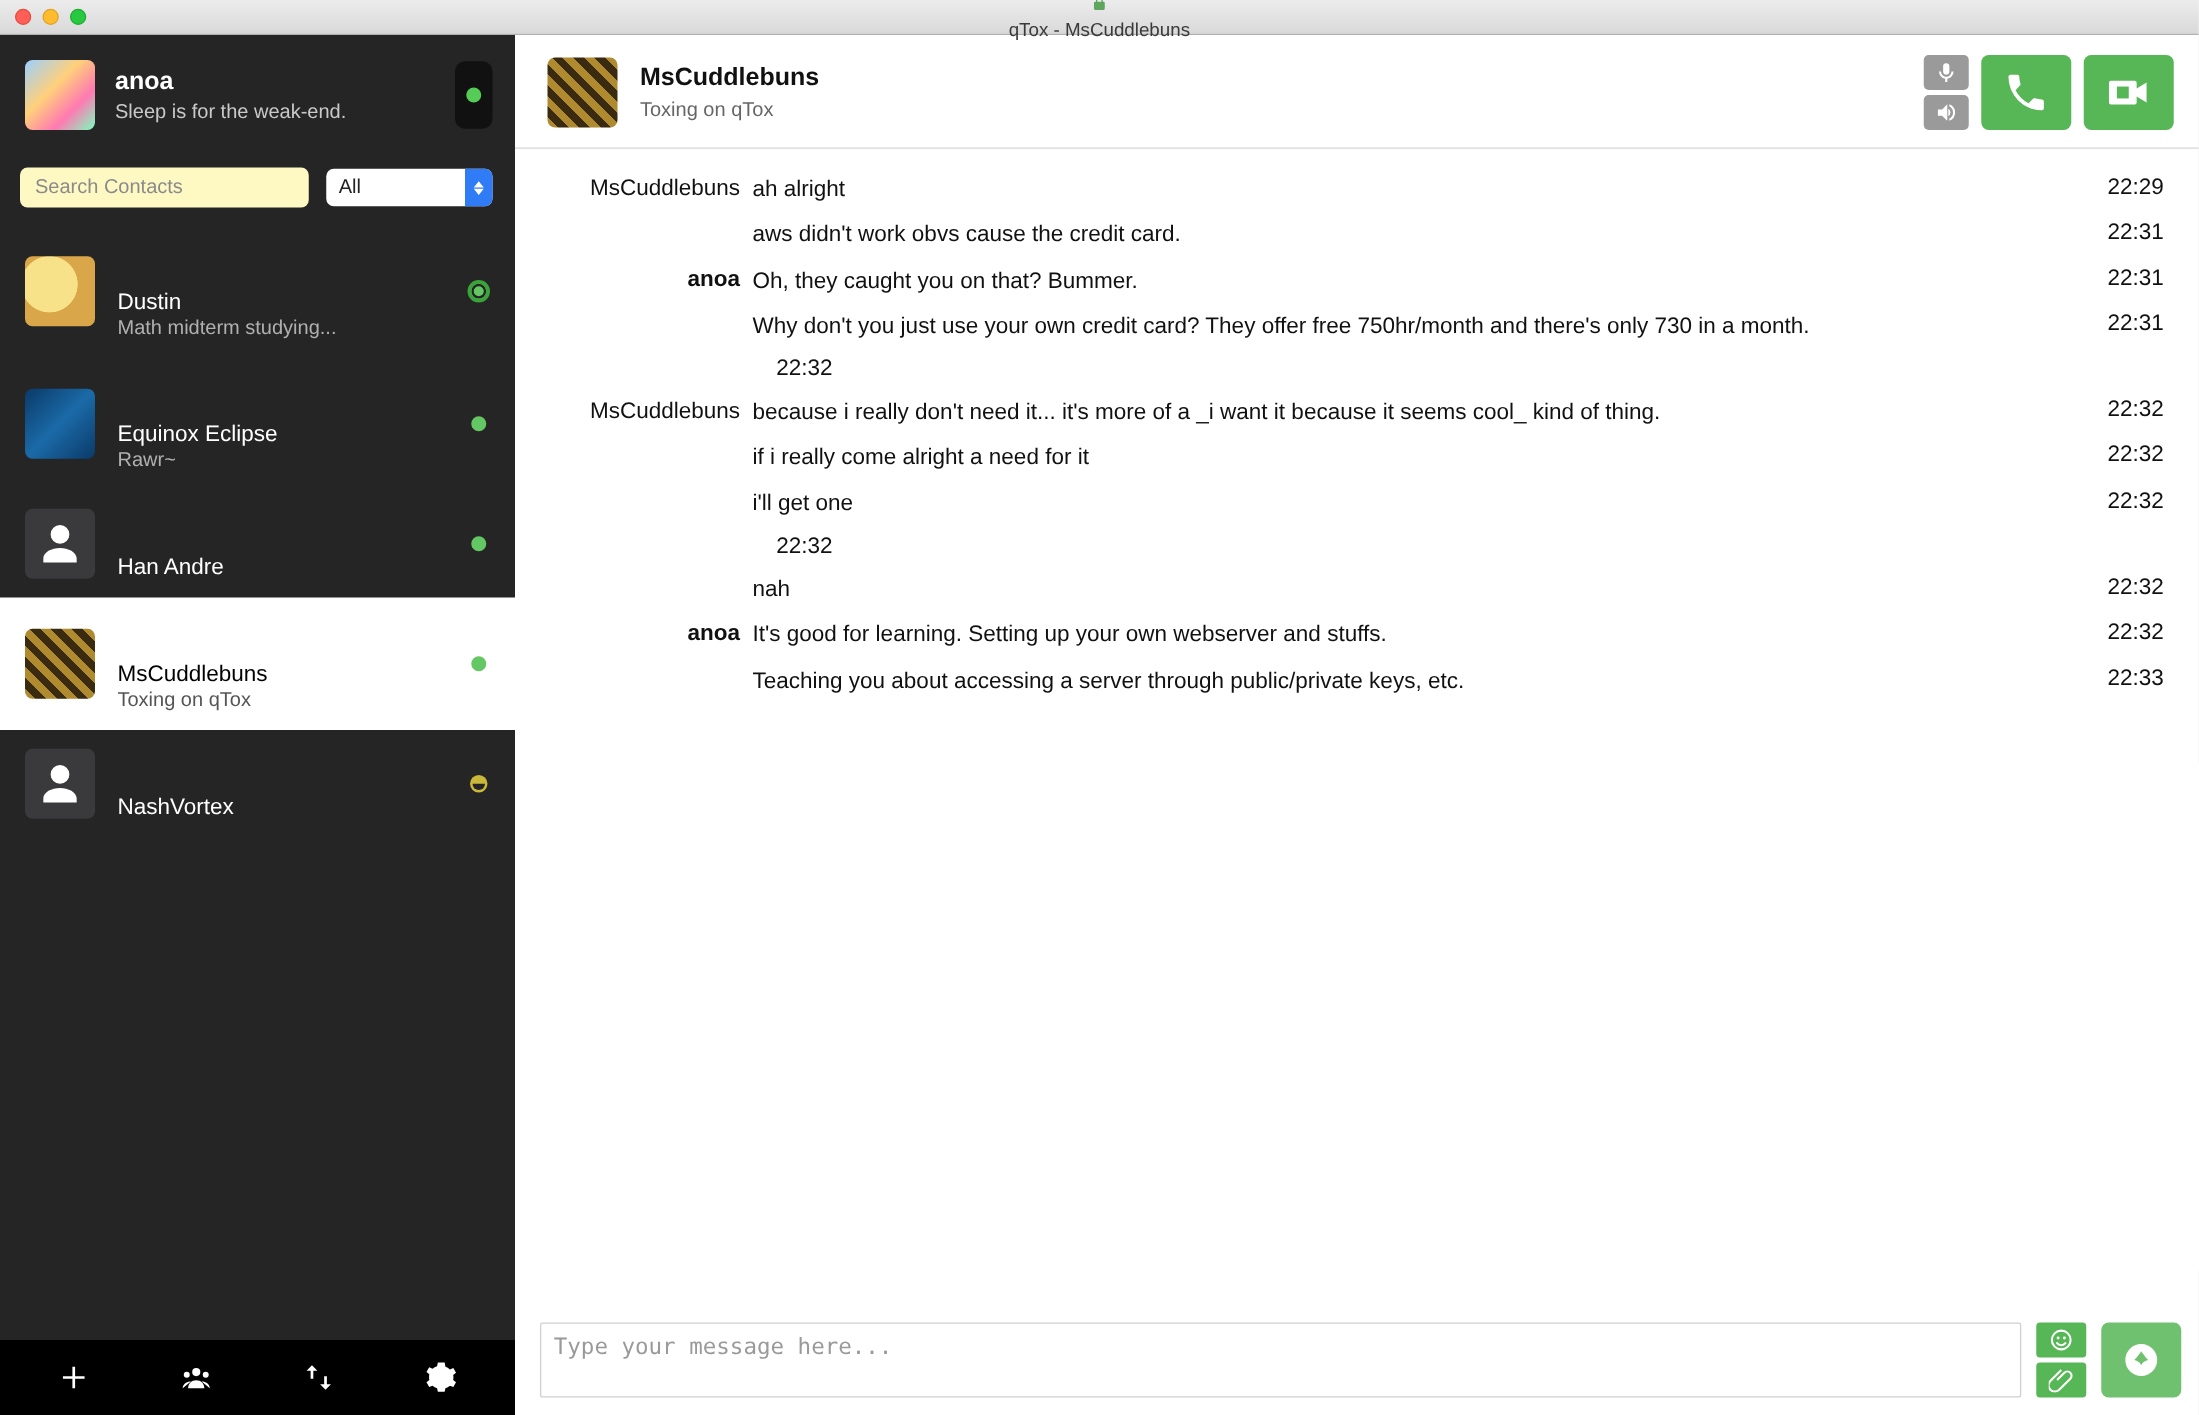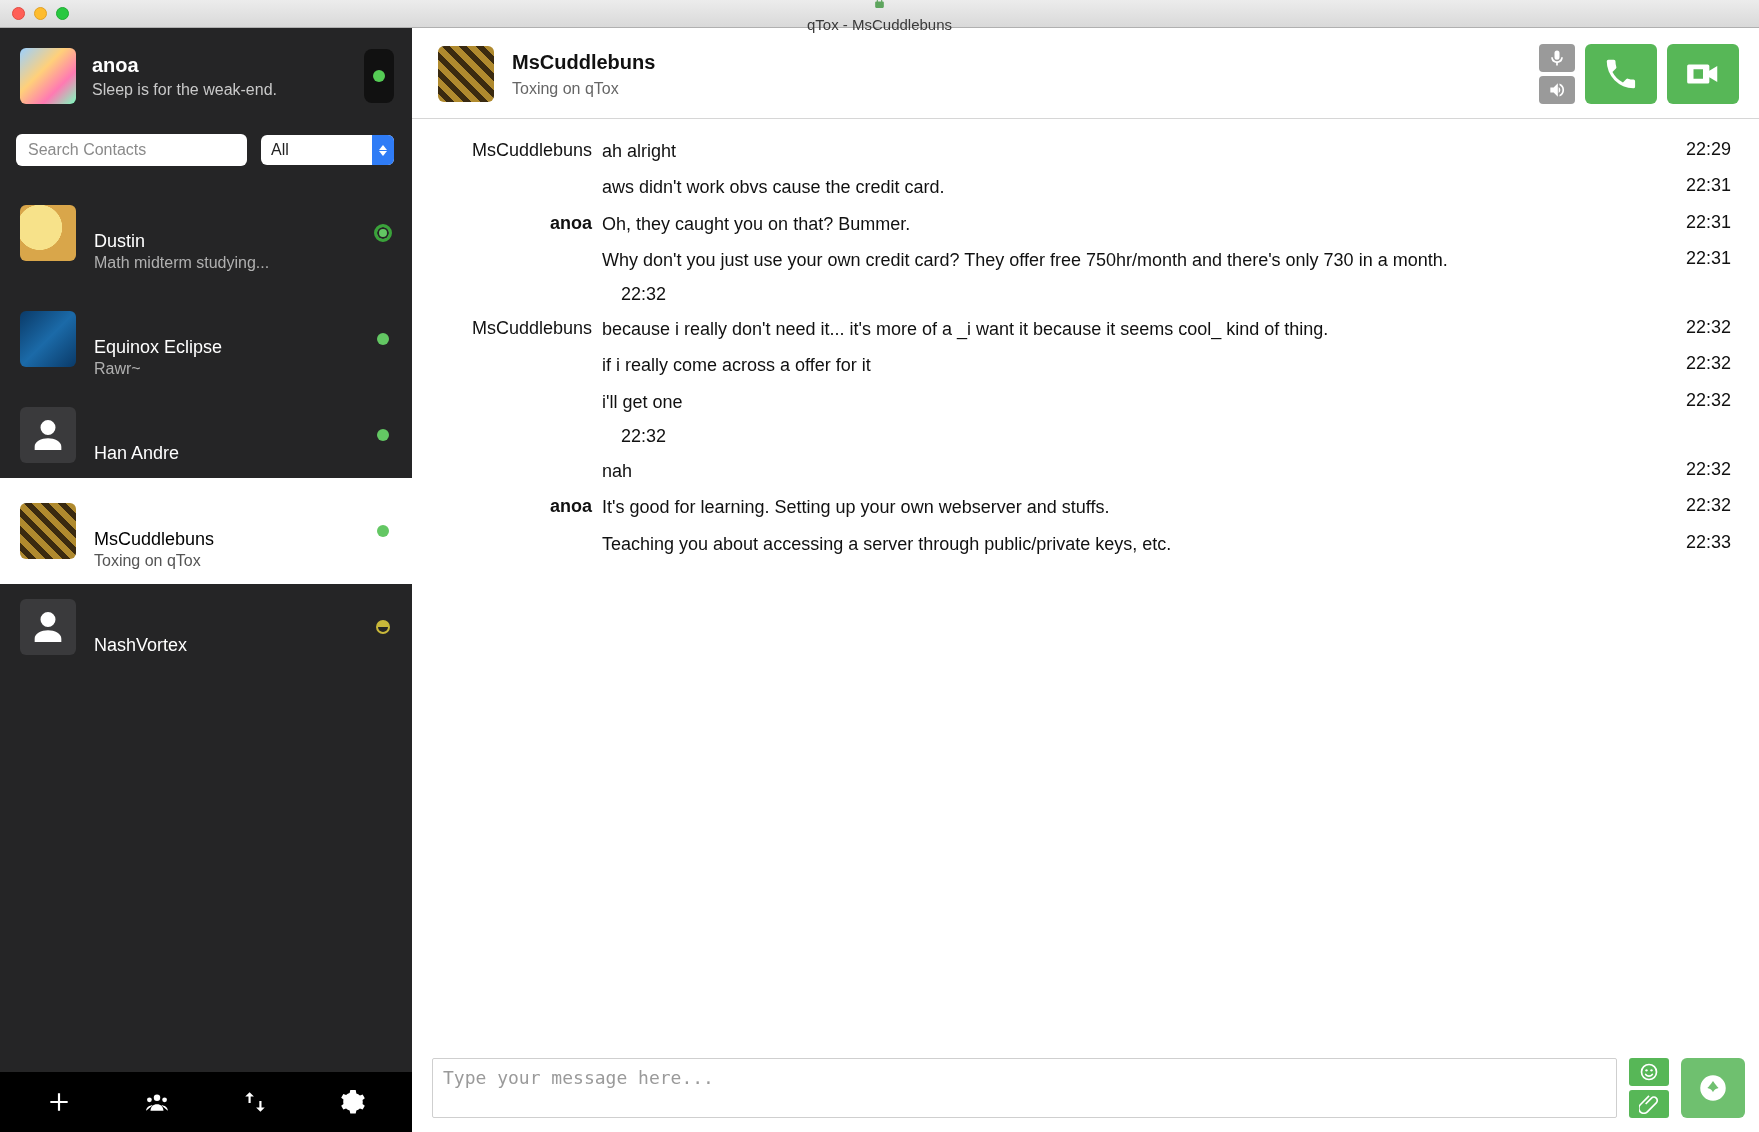--- a/index.html
+++ b/index.html
@@ -51,21 +51,21 @@
     width: 30px; height: 54px; border-radius: 8px; background: #111;
     display: flex; align-items: center; justify-content: center;
   }
   .status-dot { width: 12px; height: 12px; border-radius: 50%; background: #55cc55; }
 
   .search-row {
     display: flex; align-items: center; gap: 14px; padding: 10px 18px 14px 16px;
   }
   .search-input {
     flex: 1; height: 32px; border: none; border-radius: 6px;
-    background: #ffffff; color: #8a8a8a; padding: 0 12px; font-size: 16px;
+    background: #fef9c3; color: #8a8a8a; padding: 0 12px; font-size: 16px;
   }
   .search-input::placeholder { color: #8a8a8a; }
   .filter-select {
     width: 140px; height: 30px; border-radius: 6px; background: #fff;
     display: flex; align-items: center; justify-content: space-between;
     padding: 0 0 0 10px; font-size: 16px; color: #222;
   }
   .filter-caret {
     width: 22px; height: 30px; background: #2f7cf6;
     border-top-right-radius: 6px; border-bottom-right-radius: 6px;
@@ -336,21 +336,21 @@
           <div class="msg-sender"></div>
           <div class="msg-time">22:32</div>
         </div>
         <div class="msg-row">
           <div class="msg-sender">MsCuddlebuns</div>
           <div class="msg-body">because i really don't need it... it's more of a _i want it because it seems cool_ kind of thing.</div>
           <div class="msg-time">22:32</div>
         </div>
         <div class="msg-row">
           <div class="msg-sender"></div>
-          <div class="msg-body">if i really come across a offer for it</div>
+          <div class="msg-body">if i really come alright a need for it</div>
           <div class="msg-time">22:32</div>
         </div>
         <div class="msg-row">
           <div class="msg-sender"></div>
           <div class="msg-body">i'll get one</div>
           <div class="msg-time">22:32</div>
         </div>
         <div class="msg-row">
           <div class="msg-sender"></div>
           <div class="msg-time">22:32</div>

